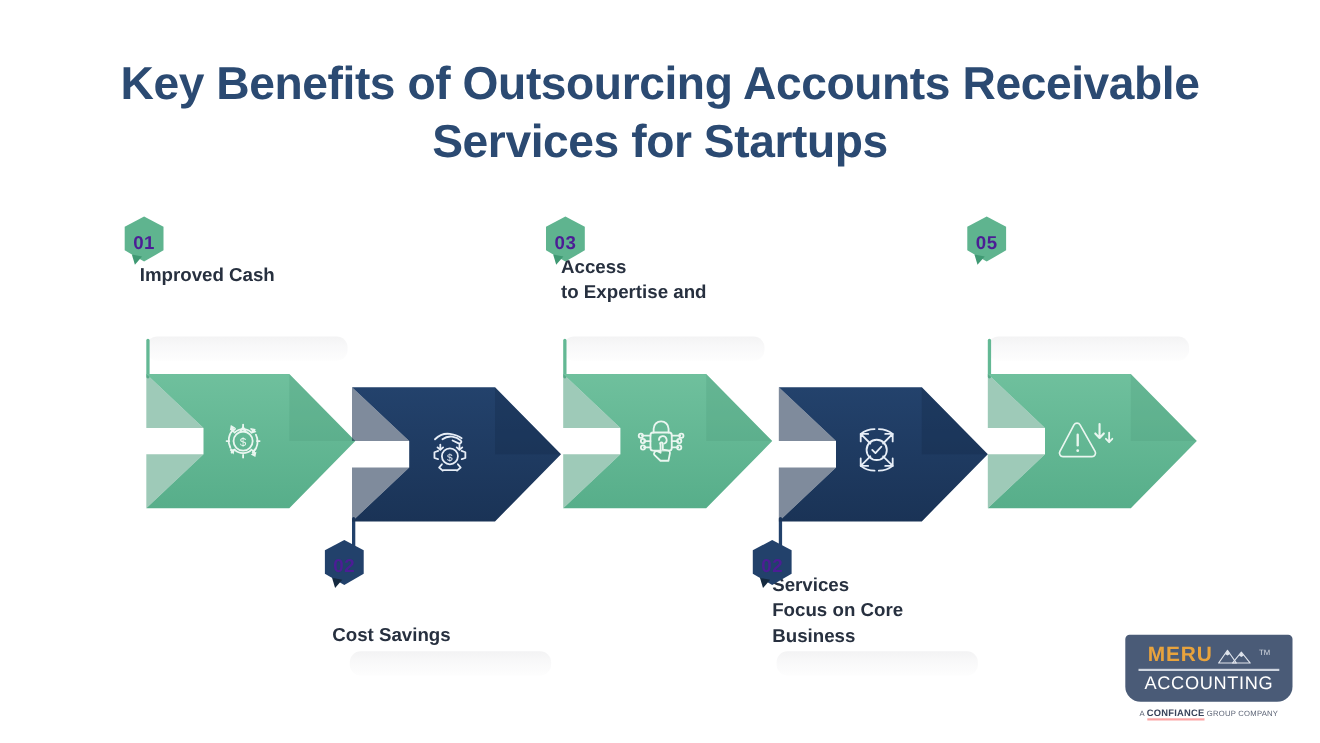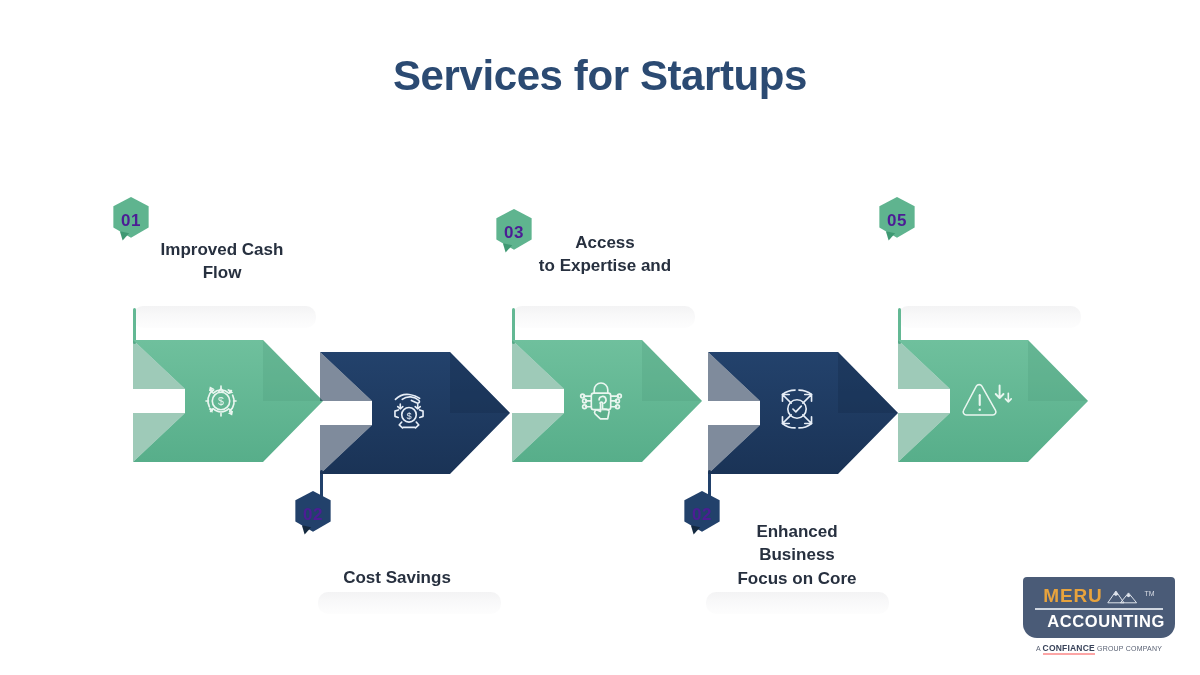--- a/index.html
+++ b/index.html
@@ -75,21 +75,20 @@
     position:absolute;left:0;top:0;width:52px;height:50px;
     display:flex;align-items:center;justify-content:center;
     color:#4c1d95;font-size:17px;font-weight:bold;letter-spacing:.5px;
     z-index:2;
   }
 
   
   .label{
     position:absolute;
     z-index:5;
-    text-align:center;
     color:#27303F;
     font-size:17px;
     font-weight:bold;
     line-height:1.38;
     width:190px;
   }
   .label .ln{display:block;white-space:nowrap;}
 
   
   .logo{
@@ -113,37 +112,38 @@
     line-height:1;
   }
   .logo-peaks{width:36px;height:17px;display:block;}
   .logo-tm{
     color:#d8dce4;font-size:7px;line-height:1;margin-bottom:8px;
   }
   .logo-rule{
     height:1.5px;background:#cfd6e0;margin:3px 2px 3px 2px;
   }
   .logo-acc{
-    color:#FFFFFF;font-size:16.5px;font-weight:bold;letter-spacing:.6px;
-    text-align:right;line-height:1.05;
+    color:#FFFFFF;font-size:16.5px;font-weight:normal;letter-spacing:.6px;
+    text-align:center;line-height:1.05;
   }
   .logo-sub{
     margin-top:5px;text-align:center;
     font-size:7px;color:#5a6274;letter-spacing:.2px;
     white-space:nowrap;
   }
   .logo-sub .cf{font-weight:bold;font-size:8.5px;color:#3b4counts;}
   .logo-sub .cf{color:#39435a;border-bottom:2px solid #fca5a5;}
 </style>
 </head>
 <body>
 
 <div class="stage">
 
   <div class="title">
+    <span class="ln">Key Benefits of Outsourcing Accounts Receivable</span>
     <span class="ln">Services for Startups</span>
   </div>
 
   <div class="panel" style="left:133px;top:306px;width:183px;height:22px;"></div>
   <div class="panel" style="left:318px;top:592px;width:183px;height:22px;"></div>
   <div class="panel" style="left:512px;top:306px;width:183px;height:22px;"></div>
   <div class="panel" style="left:706px;top:592px;width:183px;height:22px;"></div>
   <div class="panel" style="left:898px;top:306px;width:183px;height:22px;"></div>
 
   <div class="conn green" style="left:133px;top:308px;height:36px;"></div>
@@ -190,21 +190,20 @@
     <div class="hex">
       <svg viewBox="0 0 52 56">
         <path d="M26,1 L45,11 L45,34 L26,45 L7,34 L7,11 Z" fill="#5FB48F"></path>
         <path d="M14,38 L24,40 L17,48 Z" fill="#3F9973"></path>
       </svg>
     </div>
     <div class="num">01</div>
   </div>
   <div class="label" style="left:127px;top:238px;">
     <span class="ln">Improved Cash</span>
-    <span class="ln">Flow</span>
   </div>
 
   <div class="chev" style="left:320px;top:352px;">
     <svg viewBox="0 0 190 122" preserveAspectRatio="none">
       <defs>
         <linearGradient id="g2a" x1="0" y1="0" x2="0" y2="1">
           <stop offset="0" stop-color="#23426C"></stop>
             <stop offset="1" stop-color="#1A3356"></stop>
         </linearGradient>
       </defs>
@@ -257,21 +256,21 @@
       <circle cx="13" cy="29" r="2"></circle>
         <circle cx="15" cy="34" r="2"></circle>
         <circle cx="15" cy="40" r="2"></circle>
       <circle cx="51" cy="29" r="2"></circle>
         <circle cx="49" cy="34" r="2"></circle>
         <circle cx="49" cy="40" r="2"></circle>
       <path d="M30 33 a3.6 3.6 0 1 1 5 3.3"></path>
       <path d="M31.5 36.5 v8.5 l-3 -1.5 a2.4 2.4 0 0 0 -2.6 3.8 l5.5 5.2 h7.5 l1.4 -7.2 a2.3 2.3 0 0 0 -2.1 -2.6 l-4.6 -0.6 v-5.6 a1.3 1.3 0 0 0 -2.6 0 z" fill="#4E9F7D" fill-opacity=".25"></path>
     </svg>
   </div>
-  <div class="badge" style="left:488px;top:208px;">
+  <div class="badge" style="left:488px;top:196px;">
     <div class="hex">
       <svg viewBox="0 0 52 56">
         <path d="M26,1 L45,11 L45,34 L26,45 L7,34 L7,11 Z" fill="#5FB48F"></path>
         <path d="M14,38 L24,40 L17,48 Z" fill="#3F9973"></path>
       </svg>
     </div>
     <div class="num">03</div>
   </div>
   <div class="label" style="left:510px;top:231px;">
     <span class="ln">Access</span>
@@ -303,23 +302,23 @@
   <div class="badge" style="left:676px;top:490px;">
     <div class="hex">
       <svg viewBox="0 0 52 56">
         <path d="M26,1 L45,11 L45,34 L26,45 L7,34 L7,11 Z" fill="#22416B"></path>
         <path d="M14,38 L24,40 L17,48 Z" fill="#14293F"></path>
       </svg>
     </div>
     <div class="num">02</div>
   </div>
   <div class="label" style="left:702px;top:520px;">
-    <span class="ln">Enhanced</span>
+    <span class="ln">Services</span>
+    <span class="ln">Focus on Core</span>
     <span class="ln">Business</span>
-    <span class="ln">Focus on Core</span>
   </div>
 
   <div class="chev" style="left:898px;top:340px;">
     <svg viewBox="0 0 190 122" preserveAspectRatio="none">
       <path d="M0,0 L130,0 L190,61 L130,122 L0,122 L52,73 L52,49 Z" fill="url(#g1a)"></path>
       <path d="M0,0 L52,49 L0,49 Z" fill="#4E9F7D" opacity=".55"></path>
       <path d="M0,122 L52,73 L0,73 Z" fill="#4E9F7D" opacity=".55"></path>
       <path d="M130,0 L190,61 L130,61 Z" fill="#4E9F7D" opacity=".30"></path>
     </svg>
   </div>

